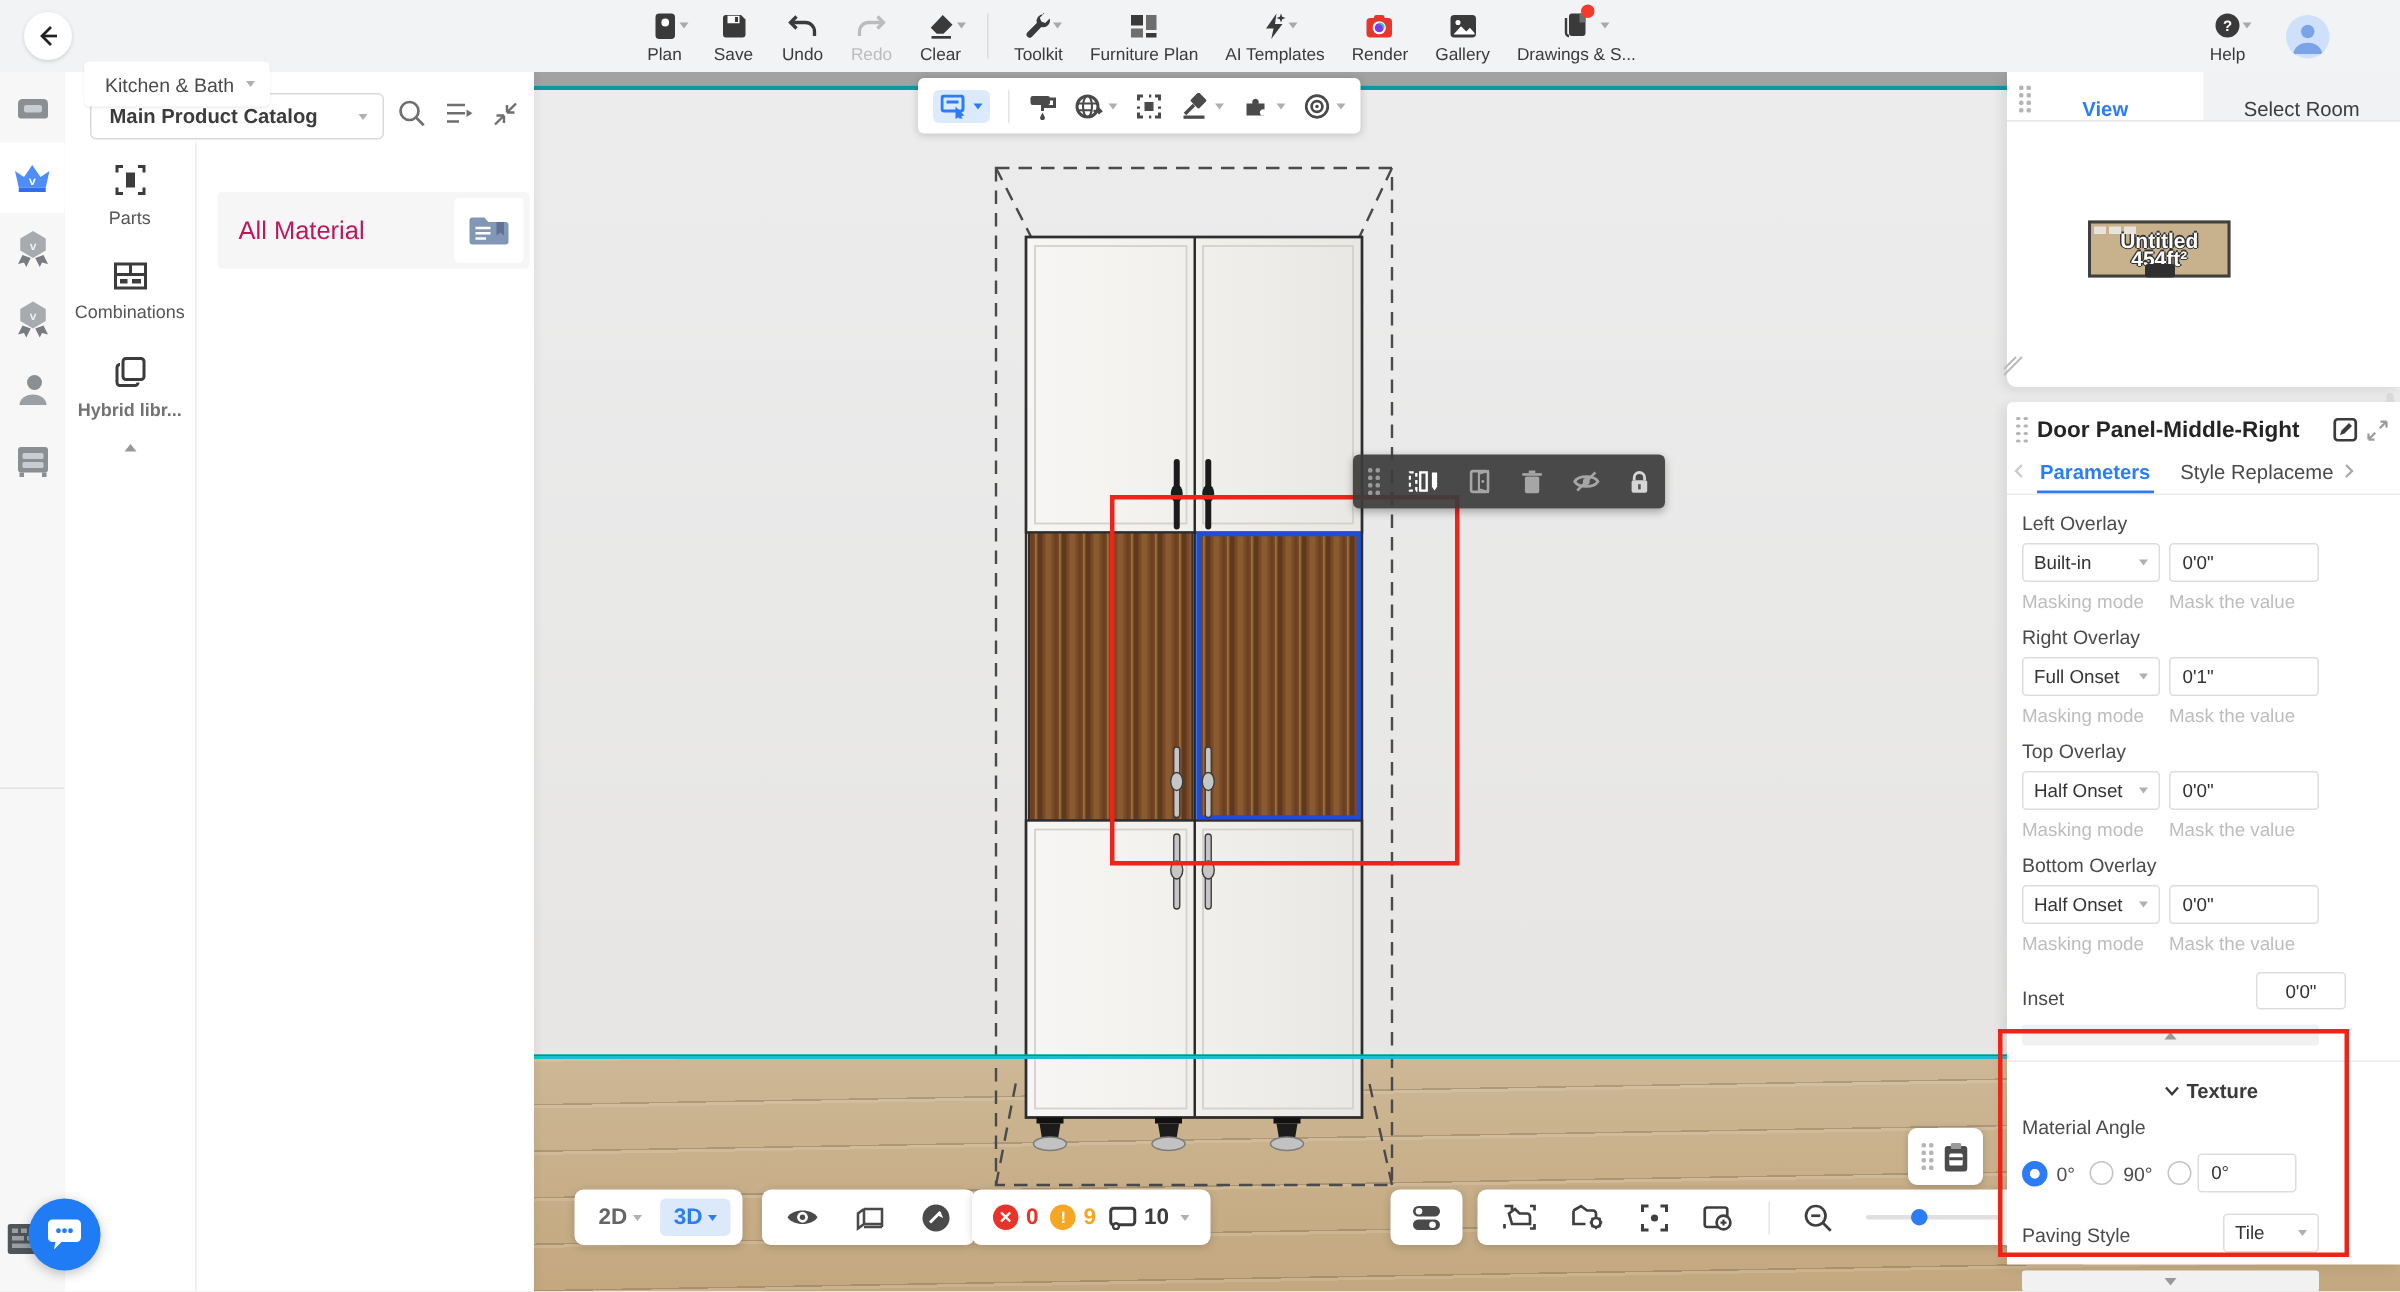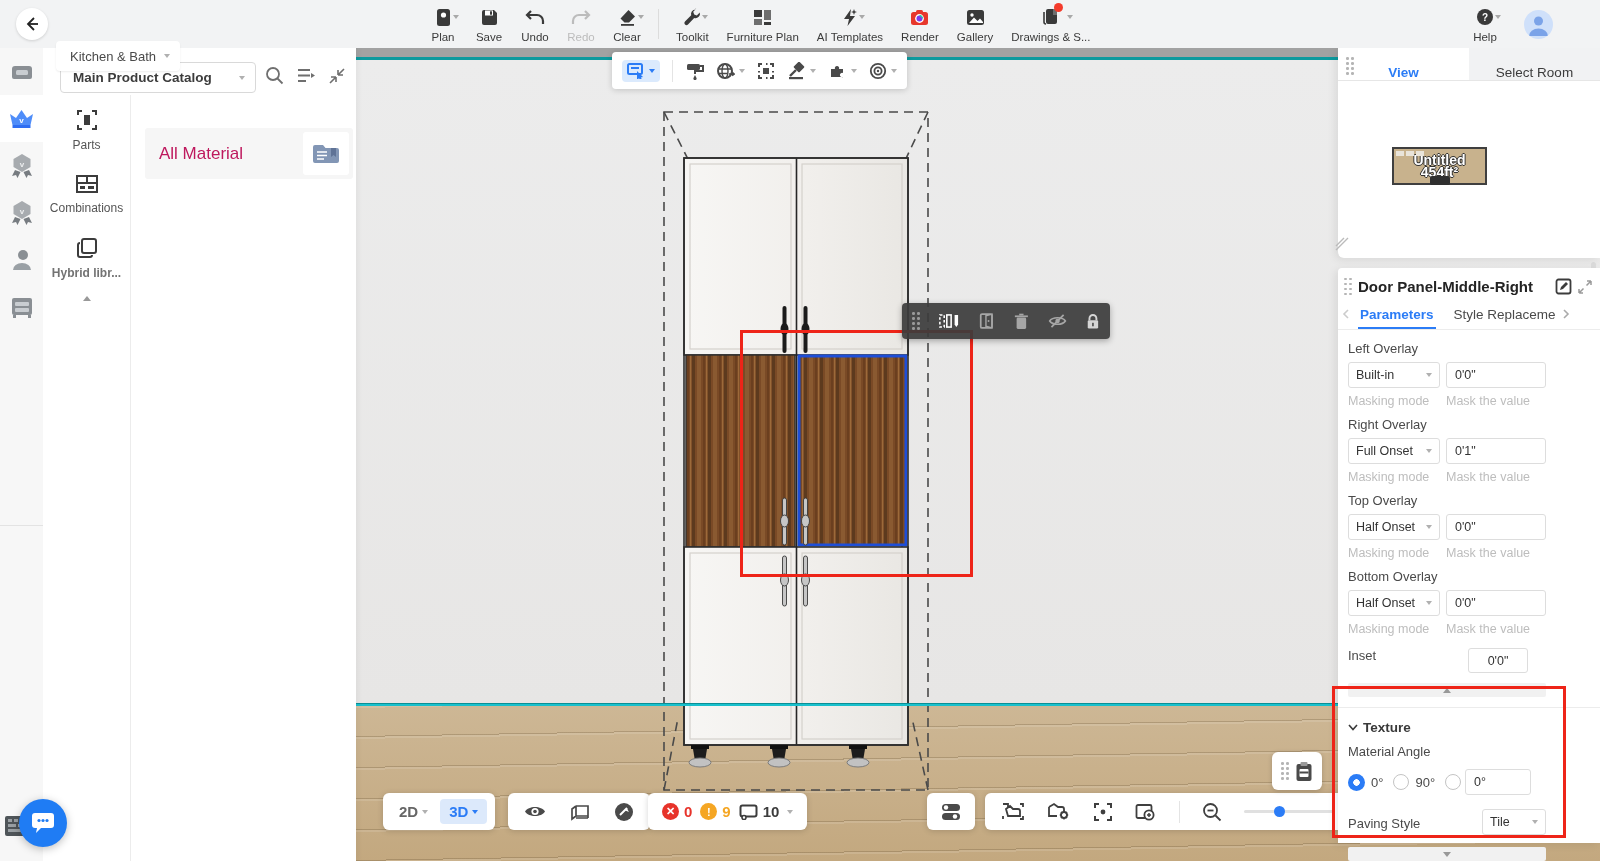--- a/index.html
+++ b/index.html
@@ -104,28 +104,28 @@
   .pp-tab.active { color:#2b7cf6; font-weight:bold; position:relative; }
   .pp-tab.active::after { content:""; position:absolute; left:8px; right:8px; bottom:0; height:2.5px; background:#2b7cf6; }
   .pp-tab.plain { color:#4a4a4a; max-width:118px; }
   .pp-body { padding:2px 0 0 10px; }
   .f-label { font-size:13px; color:#4a4a4a; margin:9px 0 6px; }
   .f-row { display:flex; gap:6px; }
   .sel { width:92px; height:26px; border:1px solid #ddd; border-radius:3px; display:flex; align-items:center; justify-content:space-between; padding:0 7px; font-size:12.5px; color:#333; }
   .val { width:100px; height:26px; border:1px solid #ddd; border-radius:3px; display:flex; align-items:center; padding:0 8px; font-size:12.5px; color:#333; }
   .mask-row { display:flex; margin-top:6px; font-size:12.5px; color:#bdbdbd; }
   .mask-row span:first-child { width:98px; }
-  .inset-row { display:flex; align-items:flex-start; justify-content:space-between; margin:12px 0 10px; padding-right:72px; }
+  .inset-row { display:flex; align-items:flex-end; justify-content:space-between; margin:12px 0 10px; padding-right:36px; }
   .inset-row .f-label { margin:0; }
   .inset-input { width:60px; height:25px; border:1px solid #ddd; border-radius:3px; display:flex; align-items:center; justify-content:center; font-size:12.5px; color:#333; }
   .fold-bar { width:198px; height:14px; background:#f1f1f1; border-radius:2px; display:flex; align-items:center; justify-content:center; margin:2px 0 10px; }
   .tri-up { width:0;height:0;border-left:4px solid transparent;border-right:4px solid transparent;border-bottom:5px solid #999; }
   .tri-down { width:0;height:0;border-left:4px solid transparent;border-right:4px solid transparent;border-top:5px solid #999; }
   .pp-divider { height:1px; background:#ececec; margin:4px 0 0 -10px; }
-  .tex-header { display:flex; align-items:center; gap:5px; font-size:13.5px; font-weight:bold; color:#3a3a3a; margin:12px 0 4px; }
+  .tex-header { display:flex; align-items:center; gap:5px; font-size:13.5px; font-weight:bold; color:#3a3a3a; margin:12px 0 4px;justify-content:center; }
   .radio-row { display:flex; align-items:center; gap:10px; margin:10px 0 4px; }
   .radio { width:16px; height:16px; border-radius:50%; border:1.5px solid #c4c4c4; background:#fff; }
   .radio.on { border:none; background:radial-gradient(circle, #fff 0 3px, #2b7cf6 3.5px); width:17px; height:17px; }
   .radio-lbl { font-size:13px; color:#4a4a4a; margin-left:-4px; }
   .angle-input { width:66px; height:26px; border:1px solid #ddd; border-radius:3px; display:flex; align-items:center; padding:0 8px; font-size:12.5px; color:#333; margin-left:-6px; }
   .paving-row { display:flex; align-items:center; justify-content:space-between; margin:12px 0 10px; padding-right:54px; }
   .paving-sel { width:64px; height:26px; border:1px solid #ddd; border-radius:3px; display:flex; align-items:center; justify-content:space-between; padding:0 7px; font-size:12.5px; color:#333; }
   #red2 { position:absolute; left:1332px; top:686px; width:234px; height:152px; border:3px solid #ee2418; z-index:26; }
   .pp-scroll { position:absolute; right:4px; top:262px; width:5px; height:130px; background:#dcdcdc; border-radius:3px; }
 

